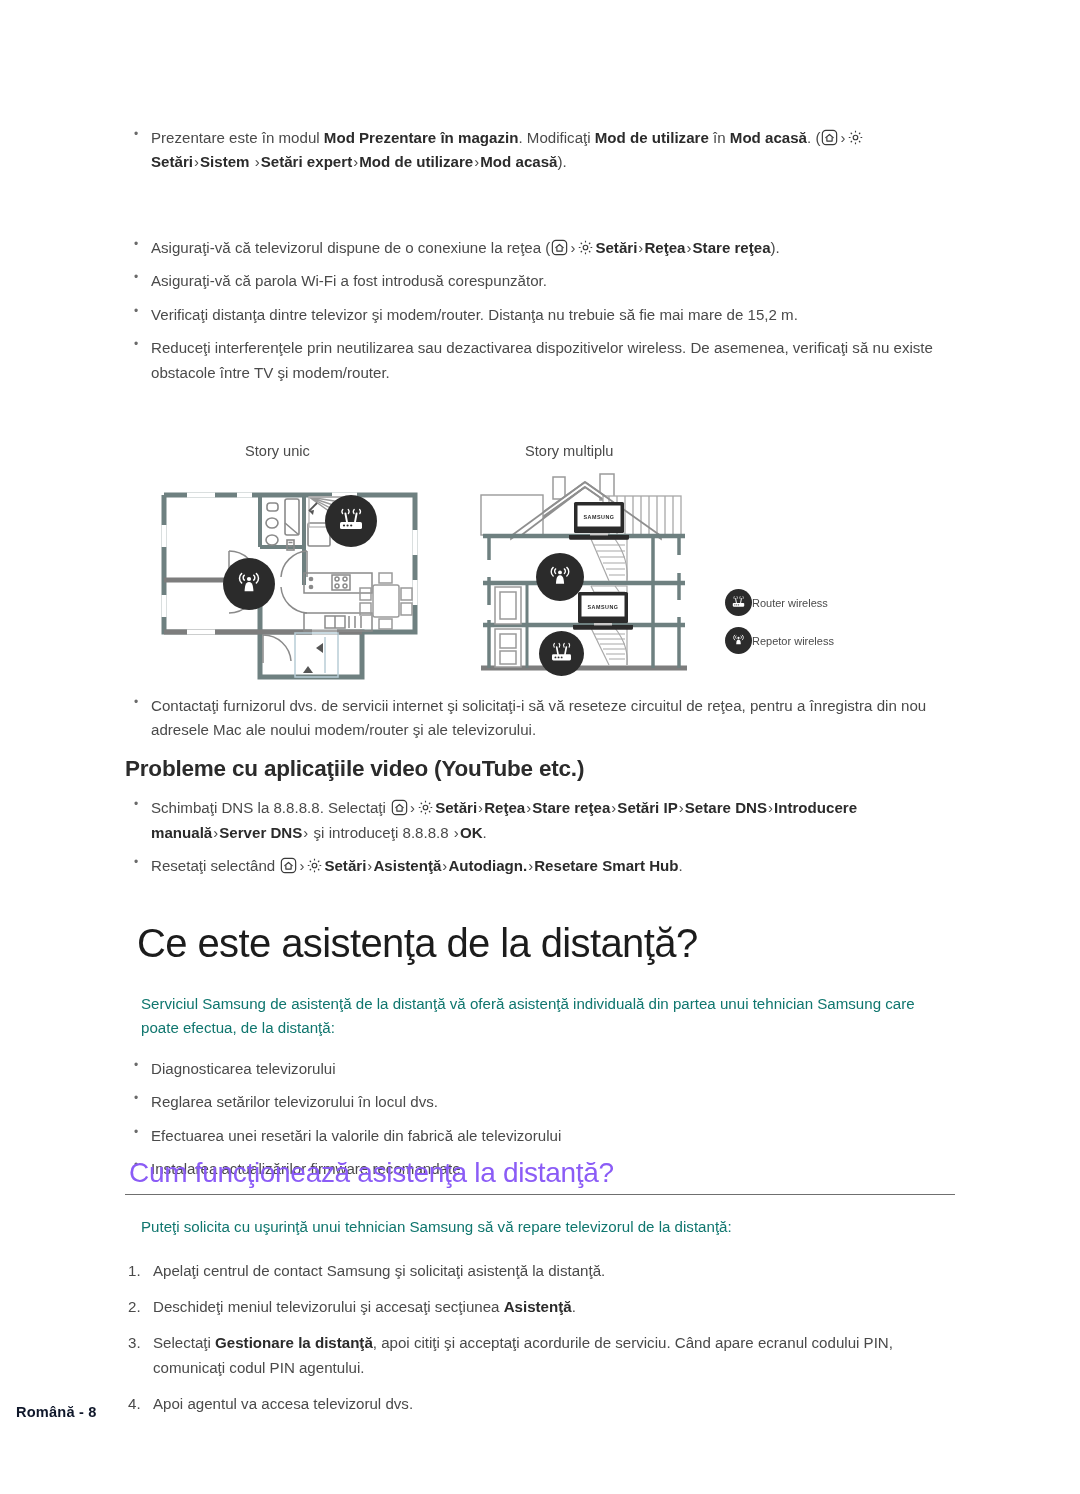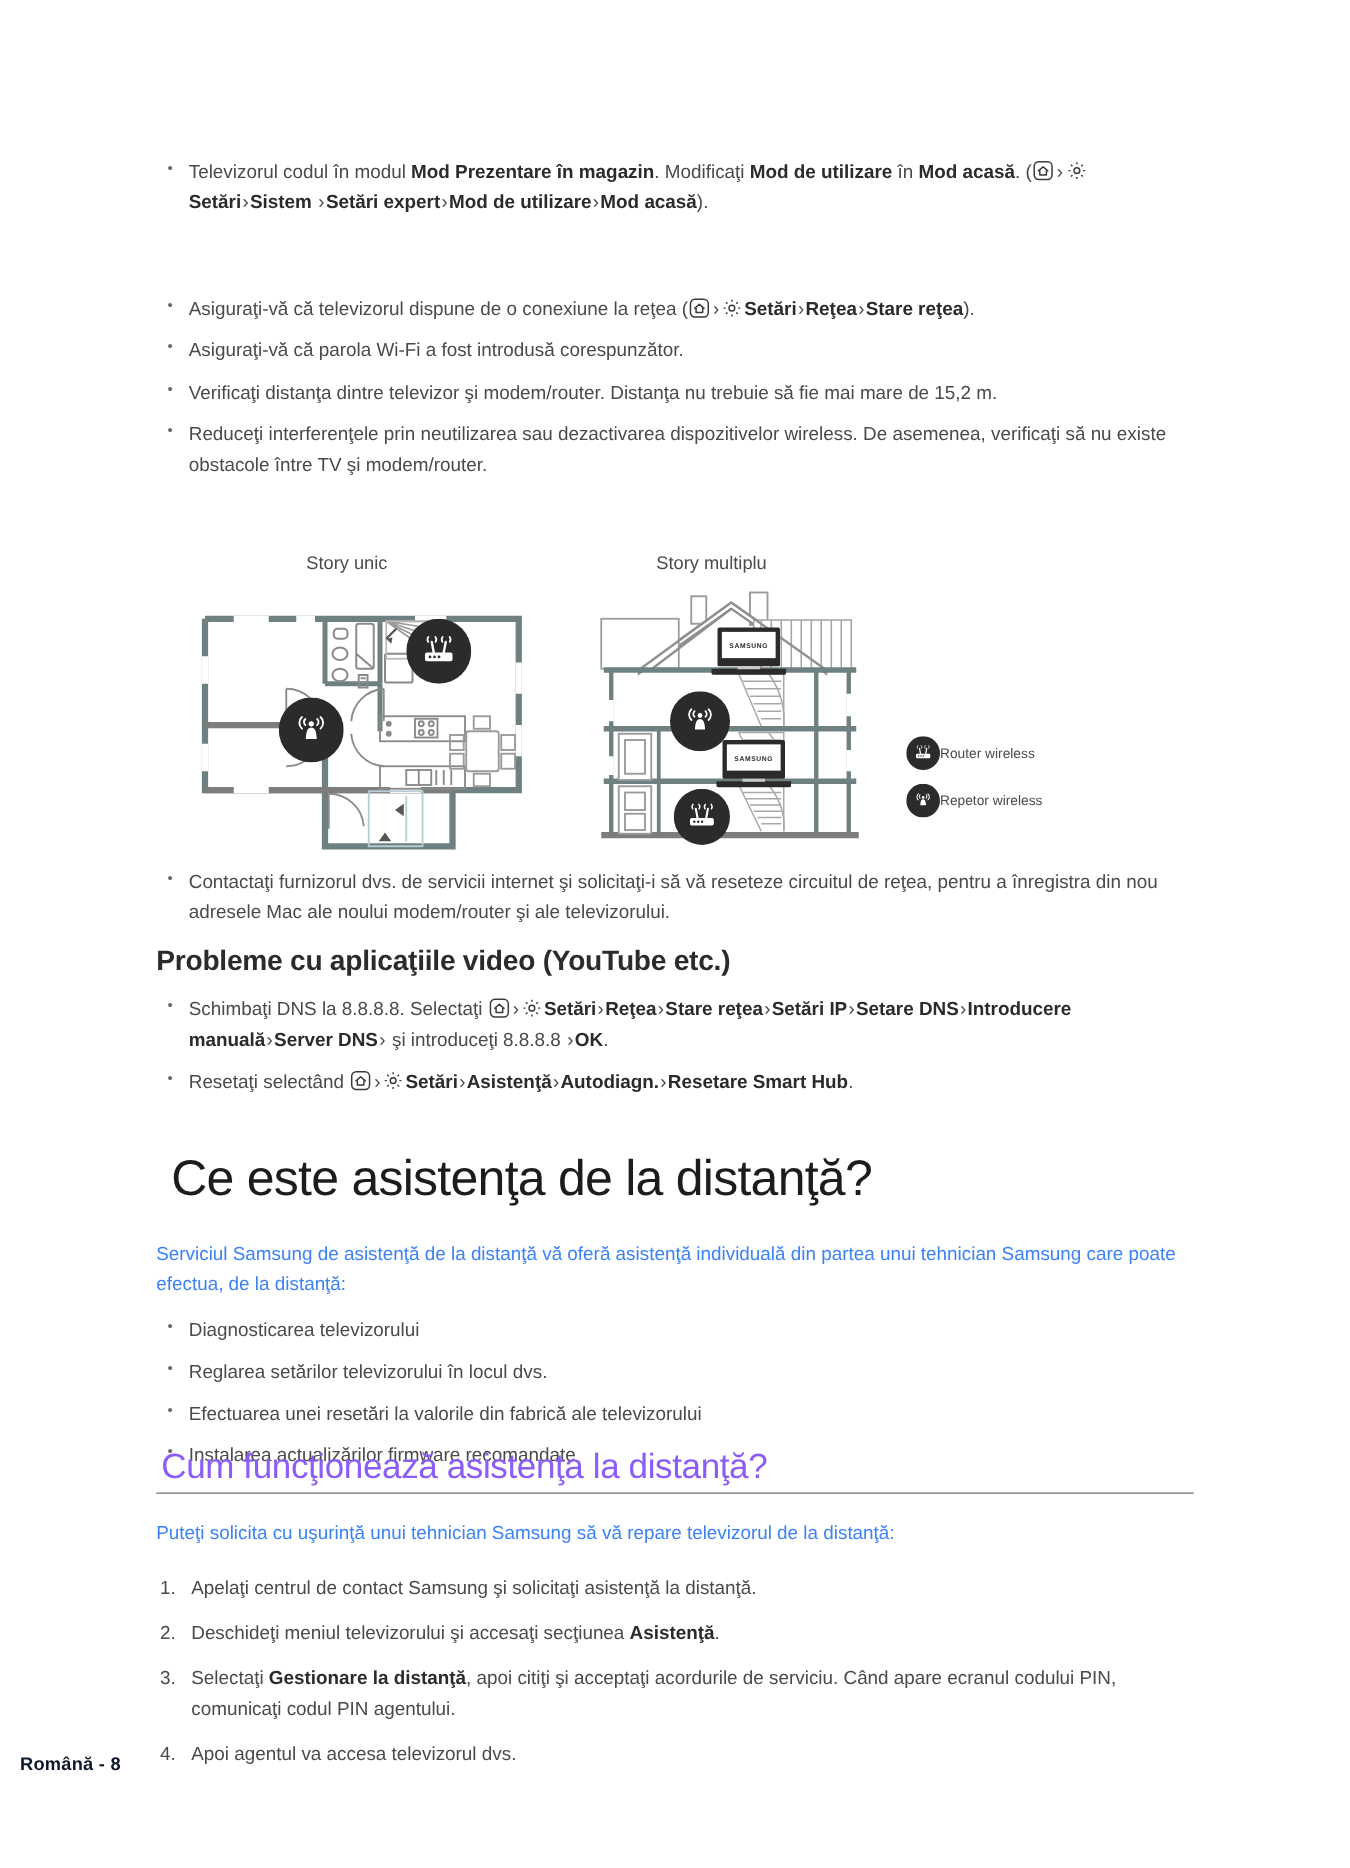--- a/index.html
+++ b/index.html
@@ -21,21 +21,21 @@
     margin:12px;letter-spacing:-0.6px;line-height:1.15;
   }
   h2.ruled{
     font-size:28px;font-weight:normal;color:#8b5cf6;
     margin:4px;letter-spacing:-0.3px;line-height:1.2;
   }
   .rule{height:1.5px;background:#6f6f6f;margin-top:3px;width:100%;}
 
   
   p.para{
-    font-size:15.1px;line-height:1.62;color:#3b82f6;margin:0;
+    font-size:15.1px;line-height:1.62;color:#0f766e;margin:16px;
   }
   .b{font-weight:bold;color:#2b2b2b;}
 
   ul.bl{list-style:none;margin:0;padding:0;}
   ul.bl>li{
     position:relative;padding-left:26px;
     font-size:15.1px;line-height:1.62;color:#4a4a4a;
     margin-bottom:9px;
   }
   ul.bl>li:before{
@@ -80,21 +80,21 @@
   }
 </style>
 </head>
 <body>
 
 <div class="page">
   <div class="content">
 
     <div style="position:absolute;left:0;top:113px;width:830px;">
       <ul class="bl" style="margin-top:13px;">
-        <li><span><span>Televizorul codul în modul </span><span class="b">Mod Prezentare în magazin</span><span>. Modificaţi </span><span class="b">Mod de utilizare</span><span> în </span><span class="b">Mod acasă</span><span>. (</span><span class="ico"><svg width="17" height="17" viewBox="0 0 20 20">
+        <li><span><span>Prezentare este în modul </span><span class="b">Mod Prezentare în magazin</span><span>. Modificaţi </span><span class="b">Mod de utilizare</span><span> în </span><span class="b">Mod acasă</span><span>. (</span><span class="ico"><svg width="17" height="17" viewBox="0 0 20 20">
                   <rect x="1.6" y="1.6" width="16.8" height="16.8" rx="4.2" fill="none" stroke="#3a3a3a" stroke-width="1.4"></rect>
                   <path d="M5.6 10.2L10 6.4l4.4 3.8" fill="none" stroke="#3a3a3a" stroke-width="1.4" stroke-linecap="round" stroke-linejoin="round"></path>
                   <path d="M6.9 9.8v4.4h6.2V9.8" fill="none" stroke="#3a3a3a" stroke-width="1.4" stroke-linejoin="round"></path>
                 </svg></span><span class="gt">›</span><span class="ico"><svg width="17" height="17" viewBox="0 0 20 20">
                   <g fill="none" stroke="#3a3a3a" stroke-width="1.35">
                     <circle cx="10" cy="10" r="2.7"></circle>
                     <path d="M10 2.1v2.0M10 15.9v2.0M2.1 10h2.0M15.9 10h2.0M4.4 4.4l1.45 1.45M14.15 14.15l1.45 1.45M15.6 4.4l-1.45 1.45M5.85 14.15L4.4 15.6"></path>
                   </g>
                 </svg></span><span class="b">Setări</span><span class="gt">›</span><span class="b">Sistem</span> <span class="gt">›</span><span class="b">Setări expert</span><span class="gt">›</span><span class="b">Mod de utilizare</span><span class="gt">›</span><span class="b">Mod acasă</span><span>).</span></span></li>
       </ul>

